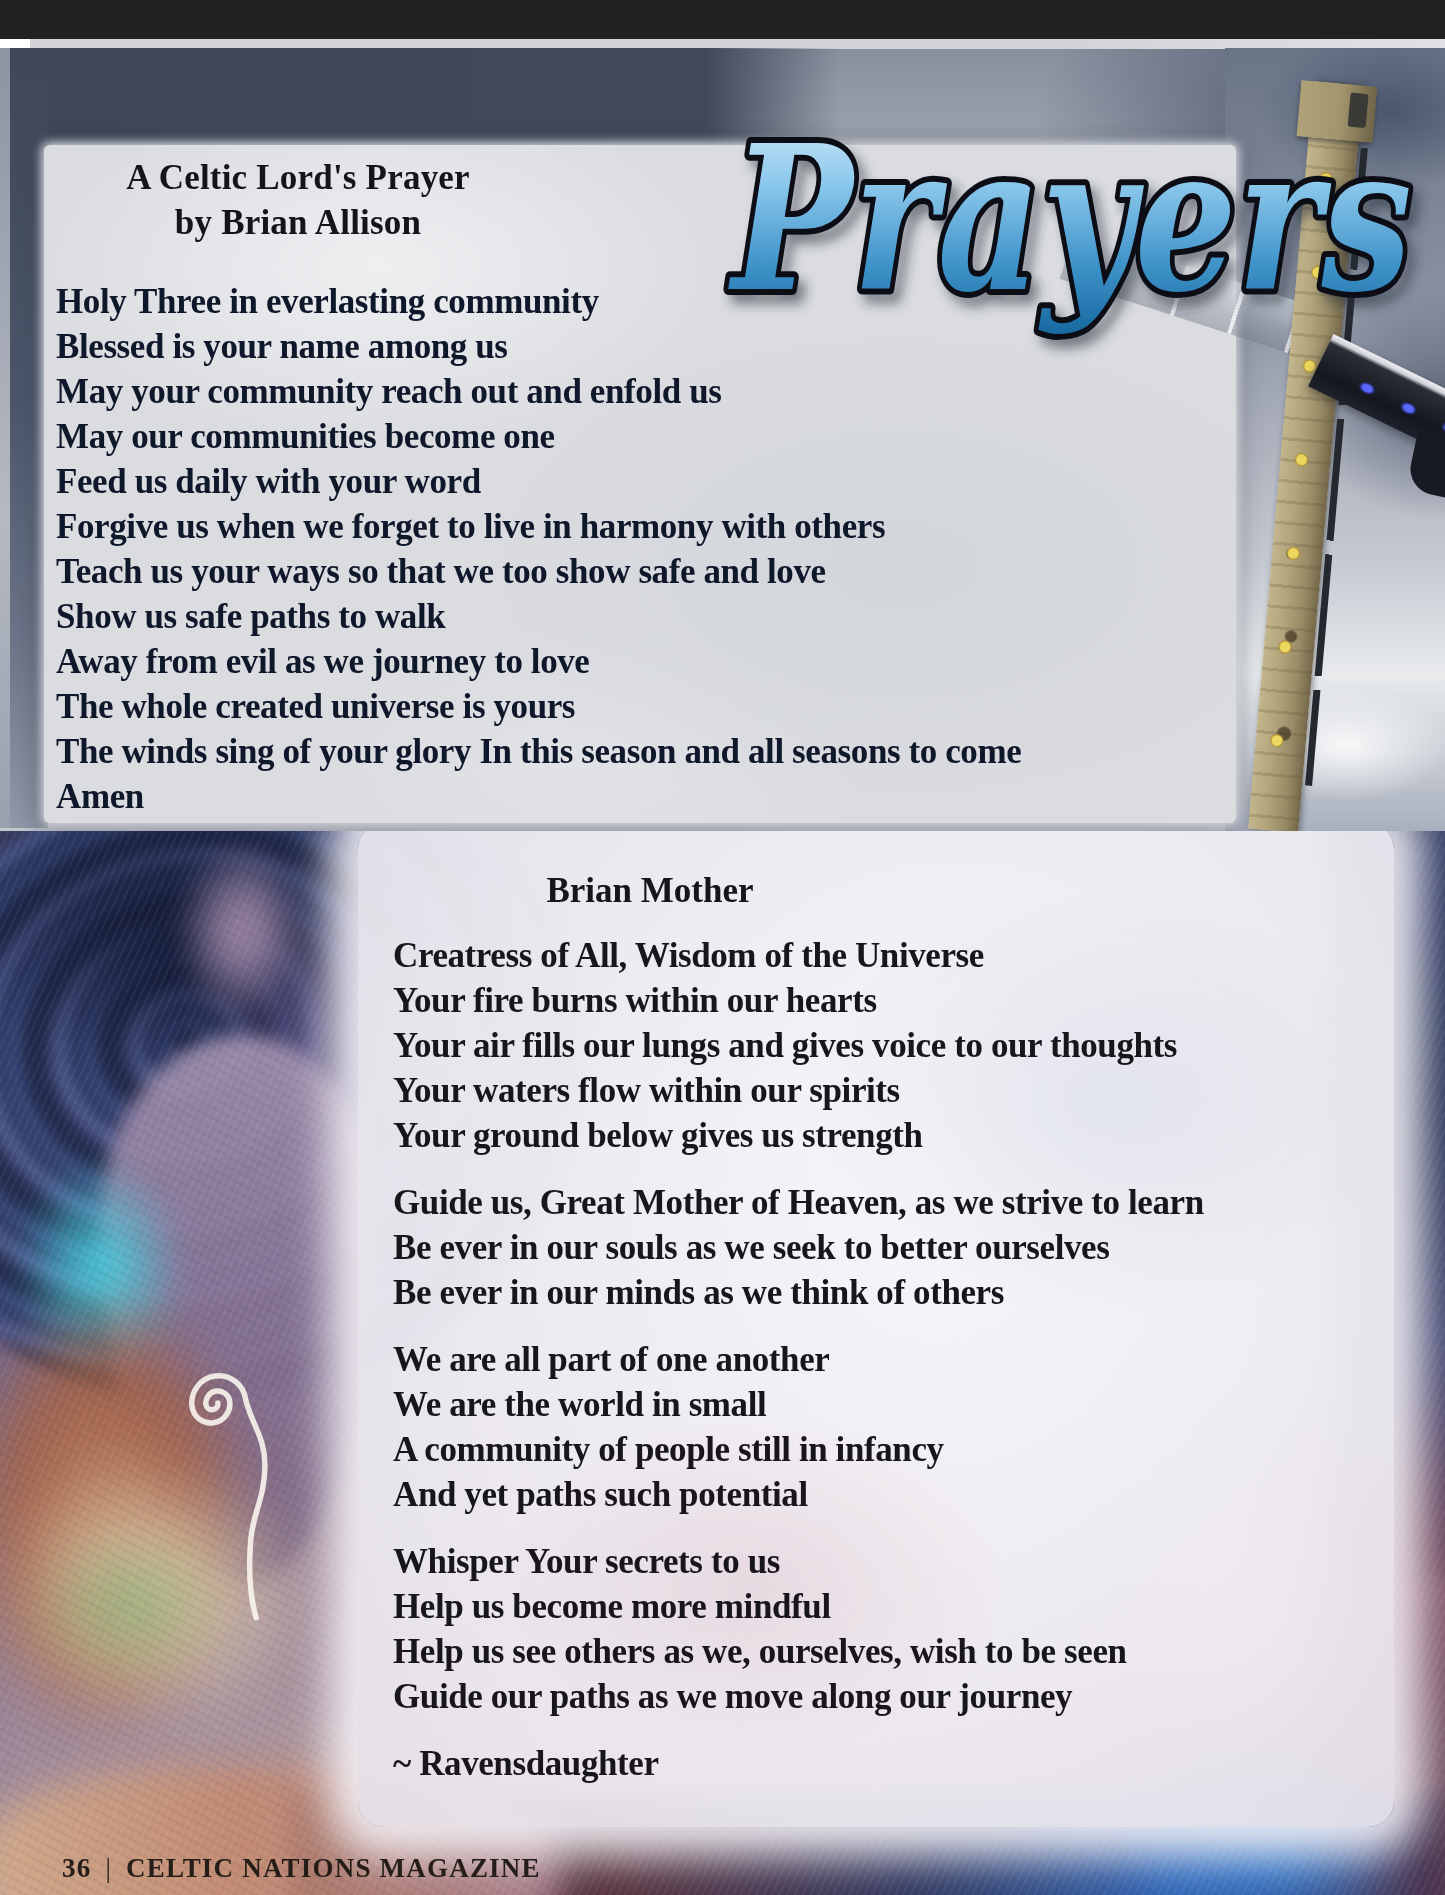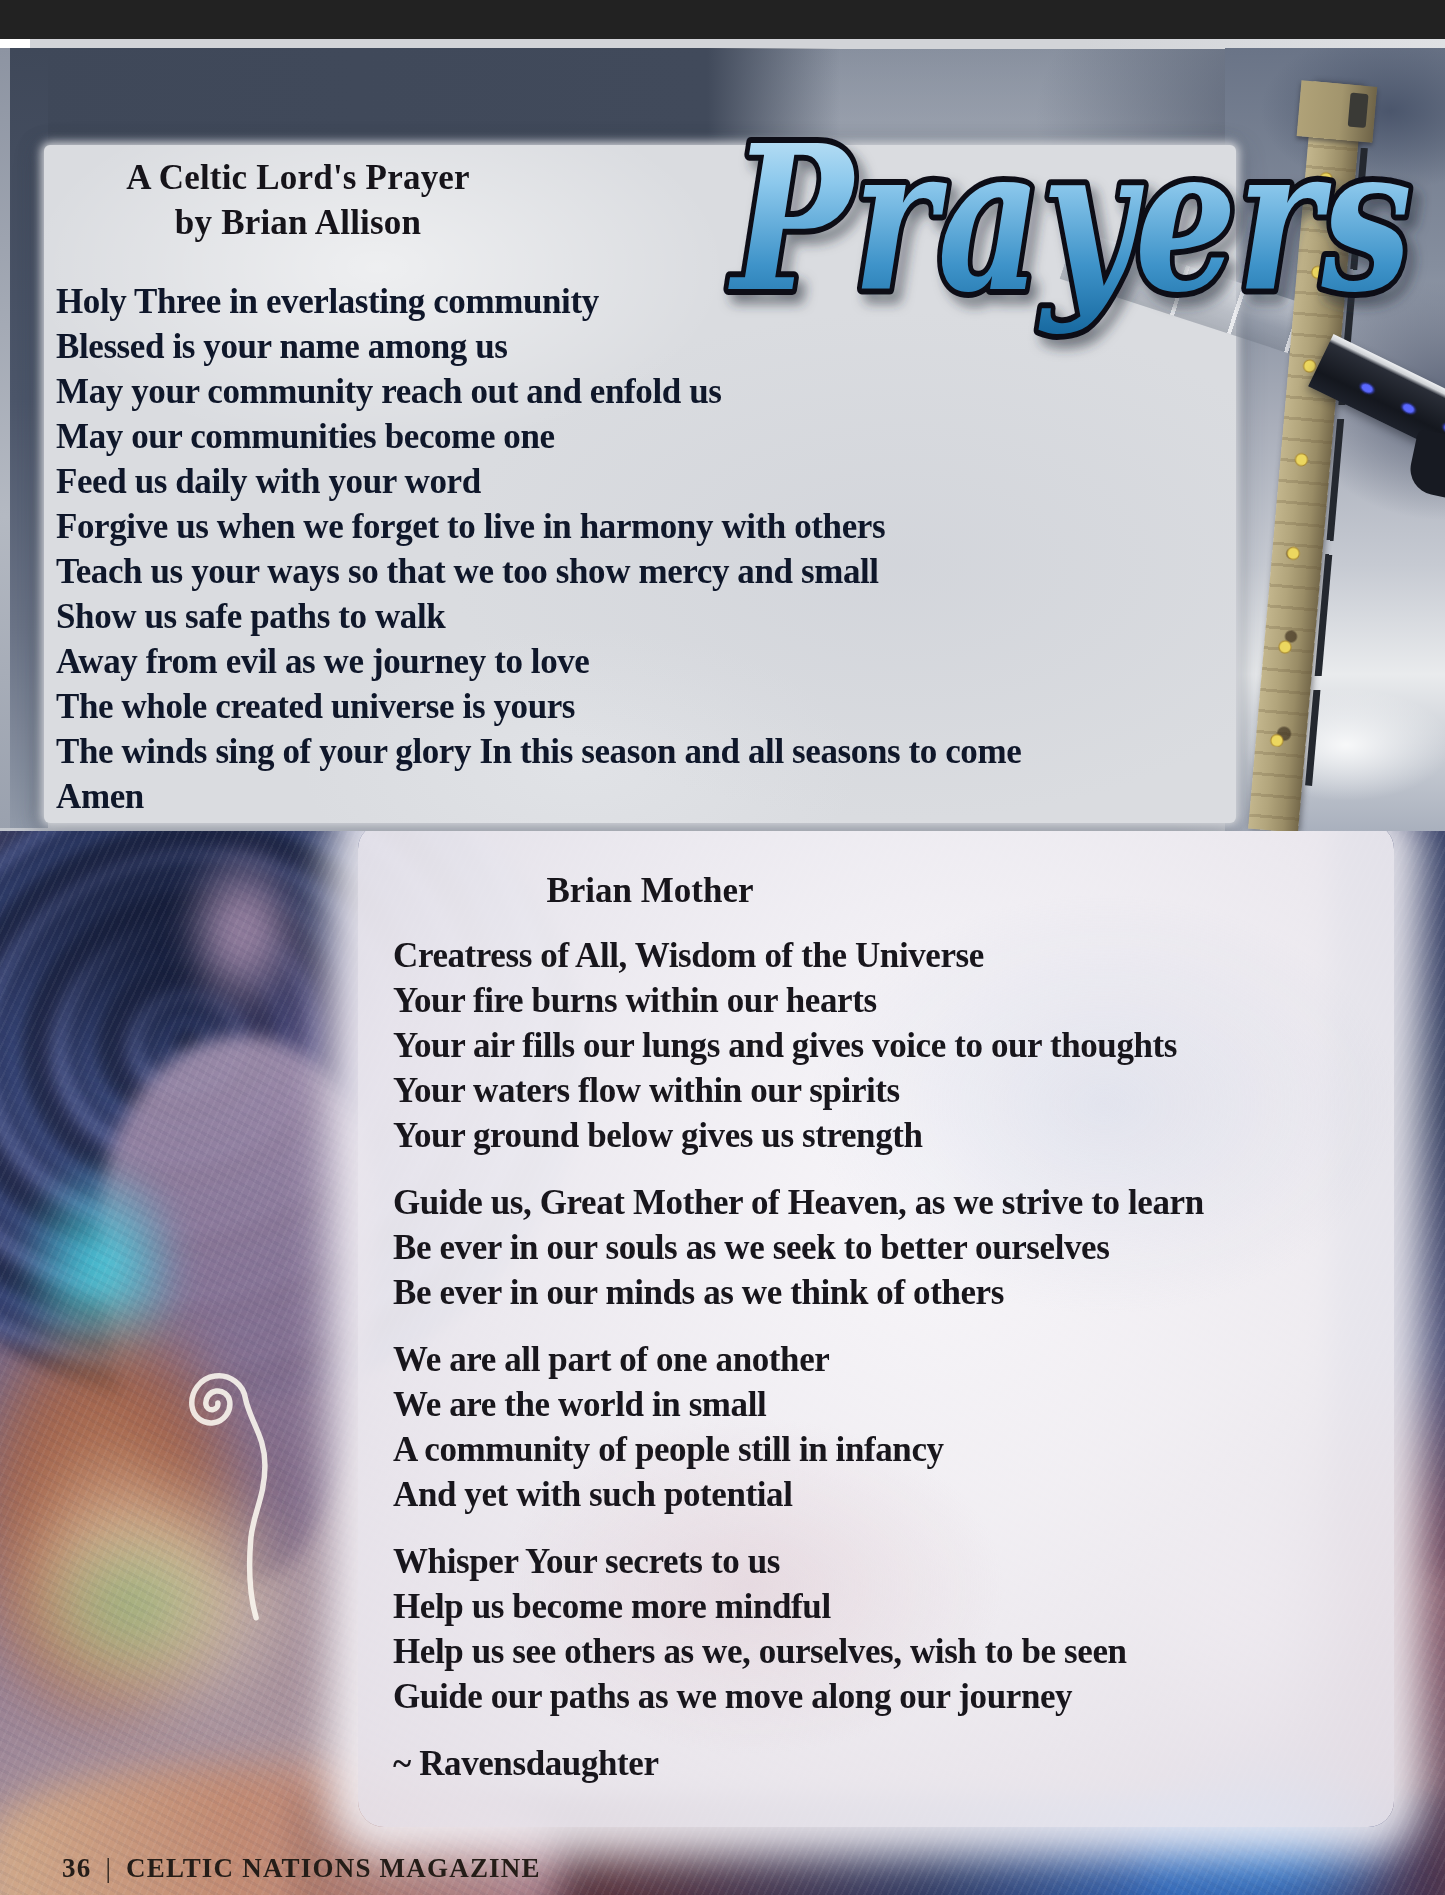--- a/index.html
+++ b/index.html
@@ -166,21 +166,21 @@
       <div>by Brian Allison</div>
     </div>
 
     <div class="celtic-lines">
       <div class="poem-line">Holy Three in everlasting community</div>
       <div class="poem-line">Blessed is your name among us</div>
       <div class="poem-line">May your community reach out and enfold us</div>
       <div class="poem-line">May our communities become one</div>
       <div class="poem-line">Feed us daily with your word</div>
       <div class="poem-line">Forgive us when we forget to live in harmony with others</div>
-      <div class="poem-line">Teach us your ways so that we too show mercy and small</div>
+      <div class="poem-line">Teach us your ways so that we too show safe and love</div>
       <div class="poem-line">Show us safe paths to walk</div>
       <div class="poem-line">Away from evil as we journey to love</div>
       <div class="poem-line">The whole created universe is yours</div>
       <div class="poem-line">The winds sing of your glory In this season and all seasons to come</div>
       <div class="poem-line">Amen</div>
     </div>
 
     <svg class="prayers-title" viewBox="0 0 720 320">
       <defs>
         <linearGradient id="pg" x1="0" y1="0" x2="0" y2="1">
@@ -246,21 +246,21 @@
       </div>
       <div class="gm-stanza">
         <div class="poem-line">Guide us, Great Mother of Heaven, as we strive to learn</div>
         <div class="poem-line">Be ever in our souls as we seek to better ourselves</div>
         <div class="poem-line">Be ever in our minds as we think of others</div>
       </div>
       <div class="gm-stanza">
         <div class="poem-line">We are all part of one another</div>
         <div class="poem-line">We are the world in small</div>
         <div class="poem-line">A community of people still in infancy</div>
-        <div class="poem-line">And yet with such potential</div>
+        <div class="poem-line">And yet paths such potential</div>
       </div>
       <div class="gm-stanza">
         <div class="poem-line">Whisper Your secrets to us</div>
         <div class="poem-line">Help us become more mindful</div>
         <div class="poem-line">Help us see others as we, ourselves, wish to be seen</div>
         <div class="poem-line">Guide our paths as we move along our journey</div>
       </div>
       <div class="gm-signature">~ Ravensdaughter</div>
     </div>
 

